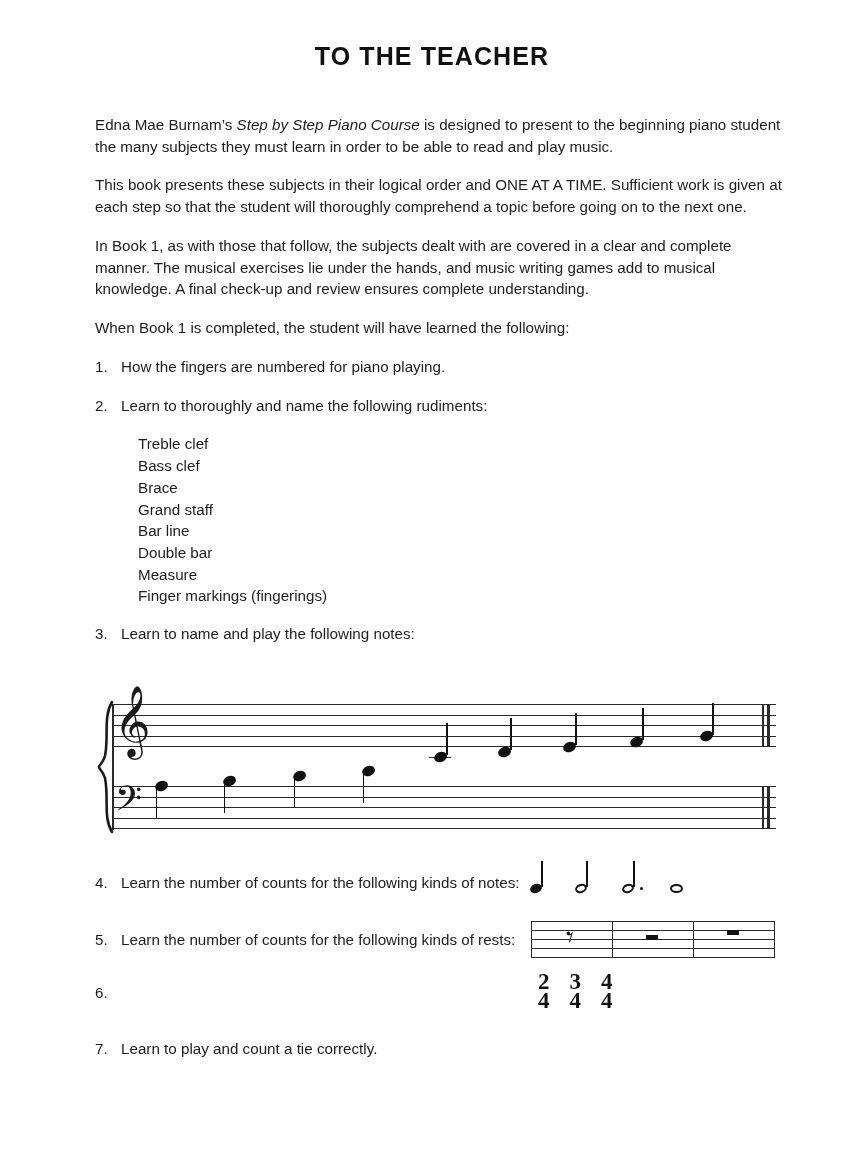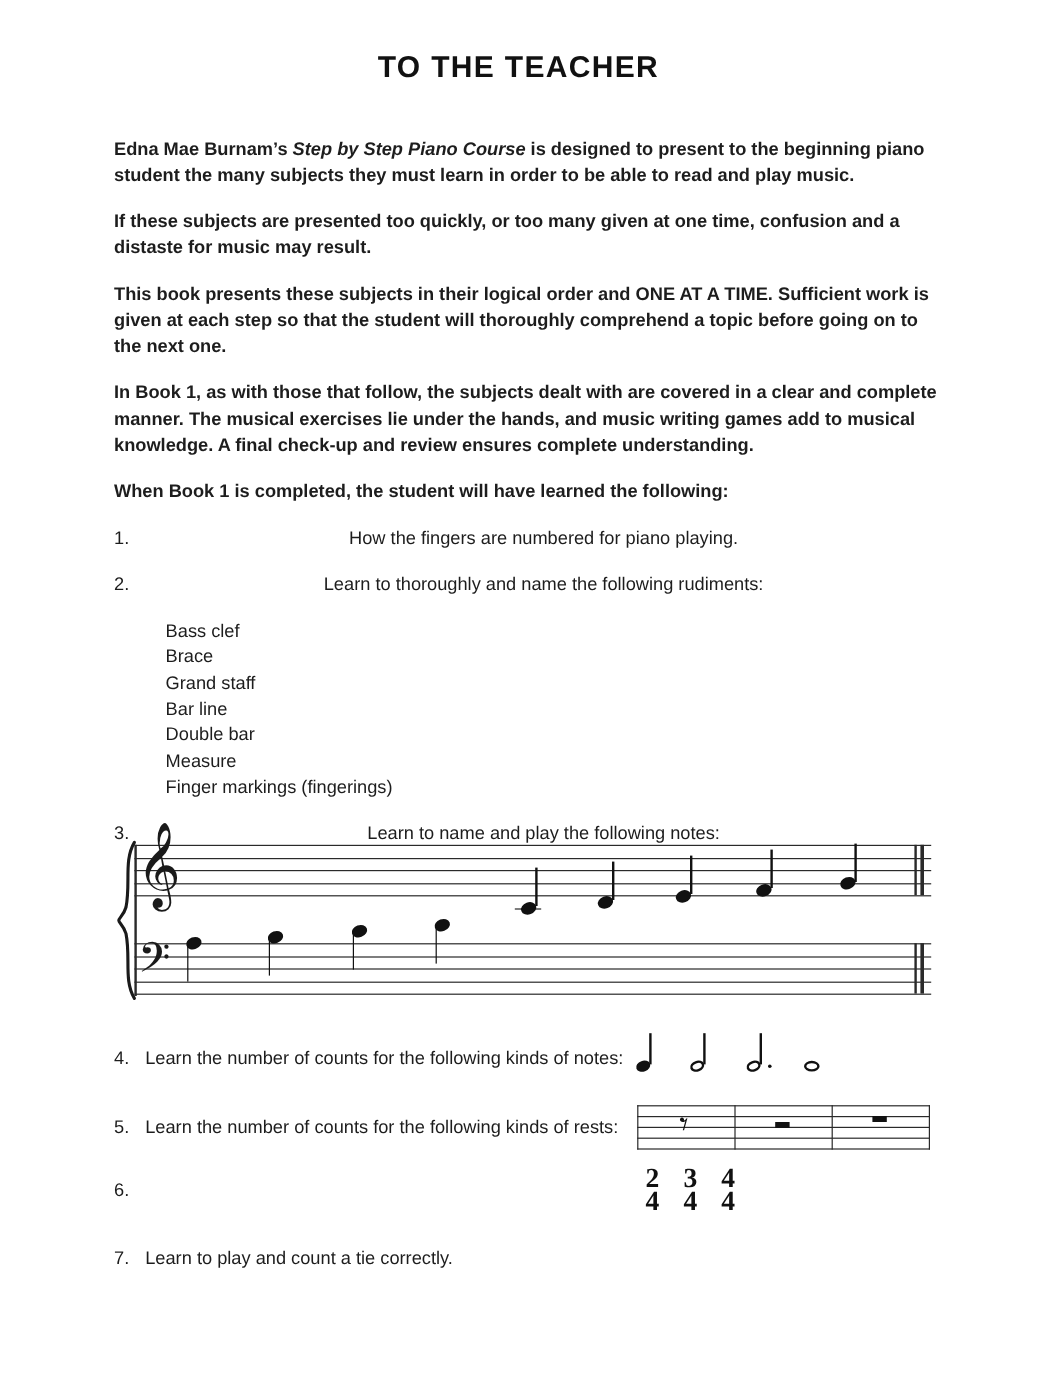--- a/index.html
+++ b/index.html
@@ -34,36 +34,36 @@
     position: absolute;
     left: 95px;
     top: 114px;
     width: 690px;
   }
   p.para {
     margin: 0 0 17px 0;
     font-size: 15.2px;
     line-height: 1.43;
     color: #1d1d1d;
-    font-weight: 700;
+    font-weight: 400;
   }
   p.para em { font-style: italic; }
   .numitem {
     margin: 0 0 17px 0;
     font-size: 15.2px;
     line-height: 1.43;
     color: #1d1d1d;
     display: flex;
     align-items: flex-start;
   }
   .numitem .num {
     width: 26px;
     flex: 0 0 26px;
   }
-  .numitem .txt { flex: 1 1 auto; text-align: center; }
+  .numitem .txt { flex: 1 1 auto; }
   .rudiments {
     margin: 0 0 16px 0;
     padding-left: 43px;
     font-size: 15.2px;
     line-height: 1.43;
     color: #1d1d1d;
   }
   .rudiments div { margin: 0; padding: 0; }
 
   
@@ -272,39 +272,39 @@
 <body>
 
 <div class="page">
 
   <div class="title">TO THE  TEACHER</div>
 
   <div class="body-col">
 
     <p class="para"><span>Edna Mae Burnam’s </span><em>Step by Step Piano Course</em><span> is designed to present to the beginning piano student the many subjects they must learn in order to be able to read and play music.</span></p>
 
-    <p class="para">If these subjects are presented too quickly, or too many given at one time, confusion and a distaste for music may result.</p>
 
     <p class="para">This book presents these subjects in their logical order and ONE AT A TIME. Sufficient work is given at each step so that the student will thoroughly comprehend a topic before going on to the next one.</p>
 
     <p class="para">In Book 1, as with those that follow, the subjects dealt with are covered in a clear and complete manner. The musical exercises lie under the hands, and music writing games add to musical knowledge. A final check-up and review ensures complete understanding.</p>
 
     <p class="para">When Book 1 is completed, the student will have learned the following:</p>
 
     <div class="numitem">
       <span class="num">1.</span>
       <span class="txt">How the fingers are numbered for piano playing.</span>
     </div>
 
     <div class="numitem">
       <span class="num">2.</span>
       <span class="txt">Learn to thoroughly and name the following rudiments:</span>
     </div>
 
     <div class="rudiments">
+      <div>Treble clef</div>
       <div>Bass clef</div>
       <div>Brace</div>
       <div>Grand staff</div>
       <div>Bar line</div>
       <div>Double bar</div>
       <div>Measure</div>
       <div>Finger markings (fingerings)</div>
     </div>
 
     <div class="numitem">

